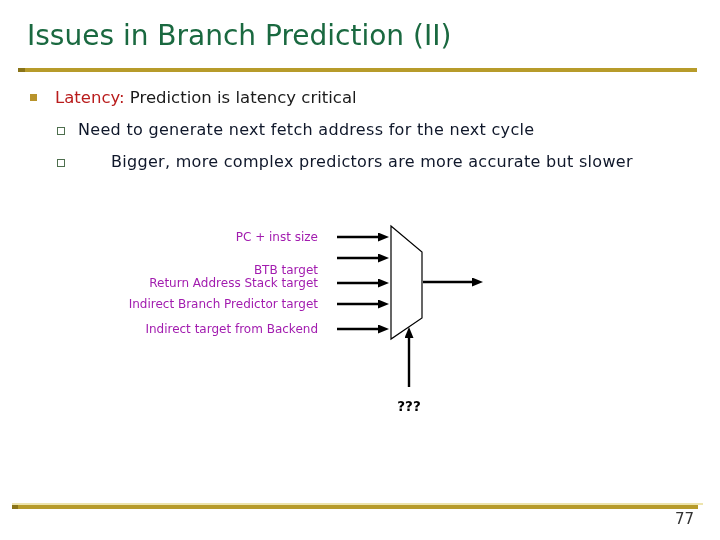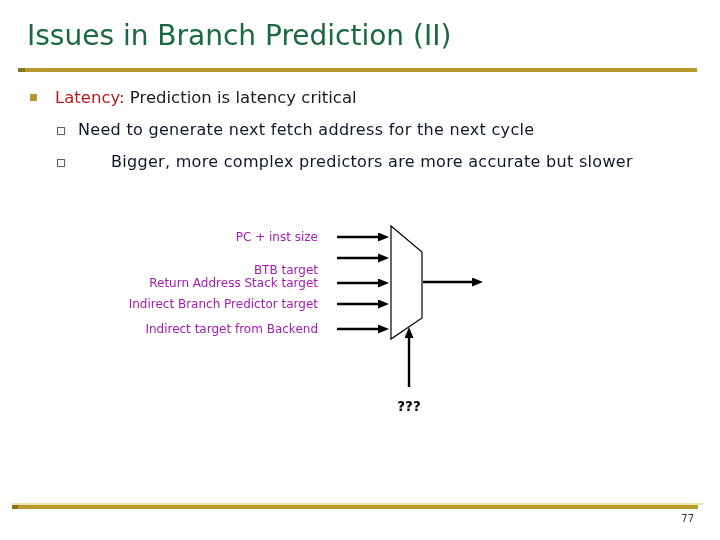--- a/index.html
+++ b/index.html
@@ -69,21 +69,21 @@
     position:absolute;left:12px;top:503px;width:691px;height:2px;background:#EDE4AD;
   }
   .footer-rule{
     position:absolute;left:12px;top:505px;width:686px;height:4px;background:#B79B2A;
   }
   .footer-notch{
     position:absolute;left:12px;top:505px;width:6px;height:4px;background:#8a7418;
   }
   .page-num{
     position:absolute;right:26px;top:511px;
-    font-size:10px;color:#333;line-height:16px;
+    font-size:15px;color:#333;line-height:16px;
   }
 </style>
 </head>
 <body>
 
 <div class="slide">
 
   <div class="title">Issues in Branch Prediction (II)</div>
   <div class="title-rule"></div>
   <div class="rule-notch"></div>

